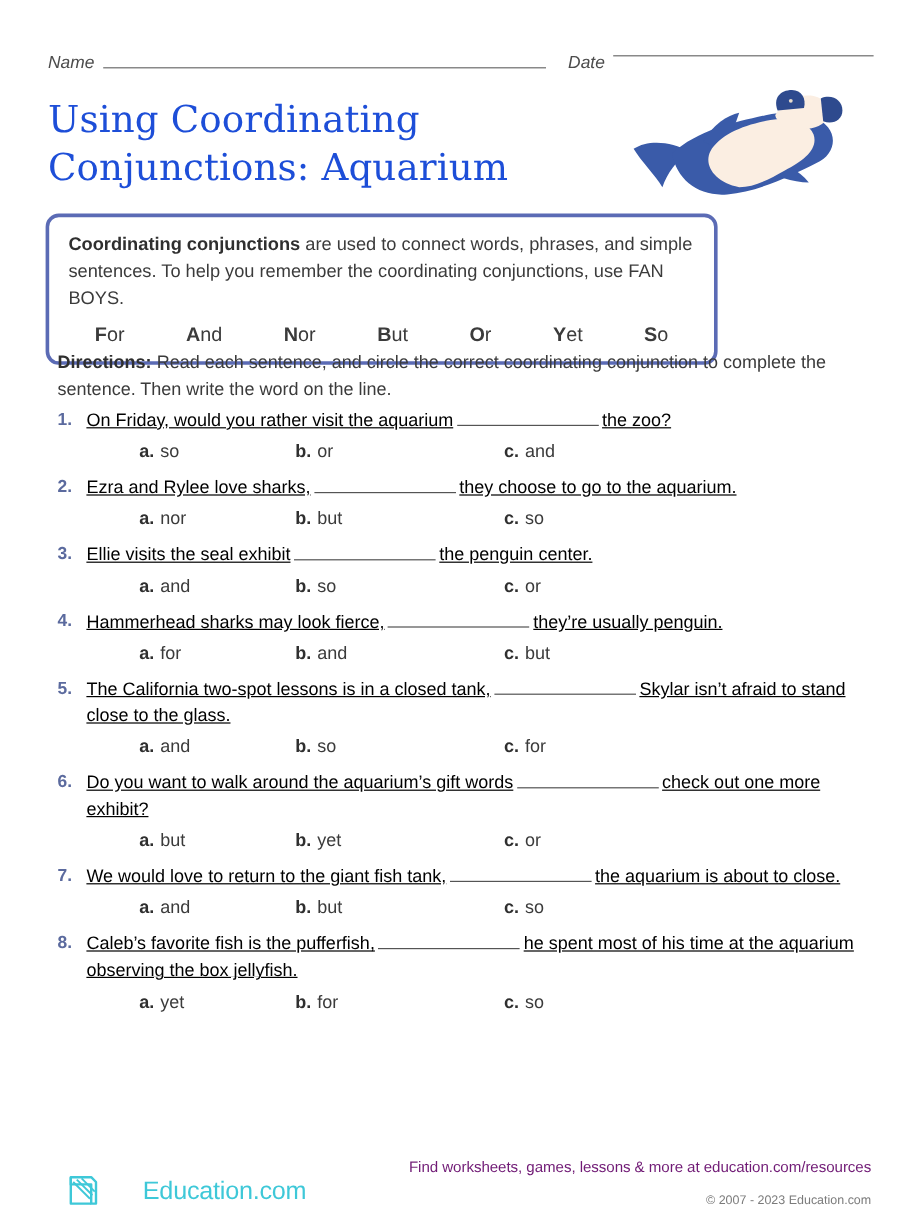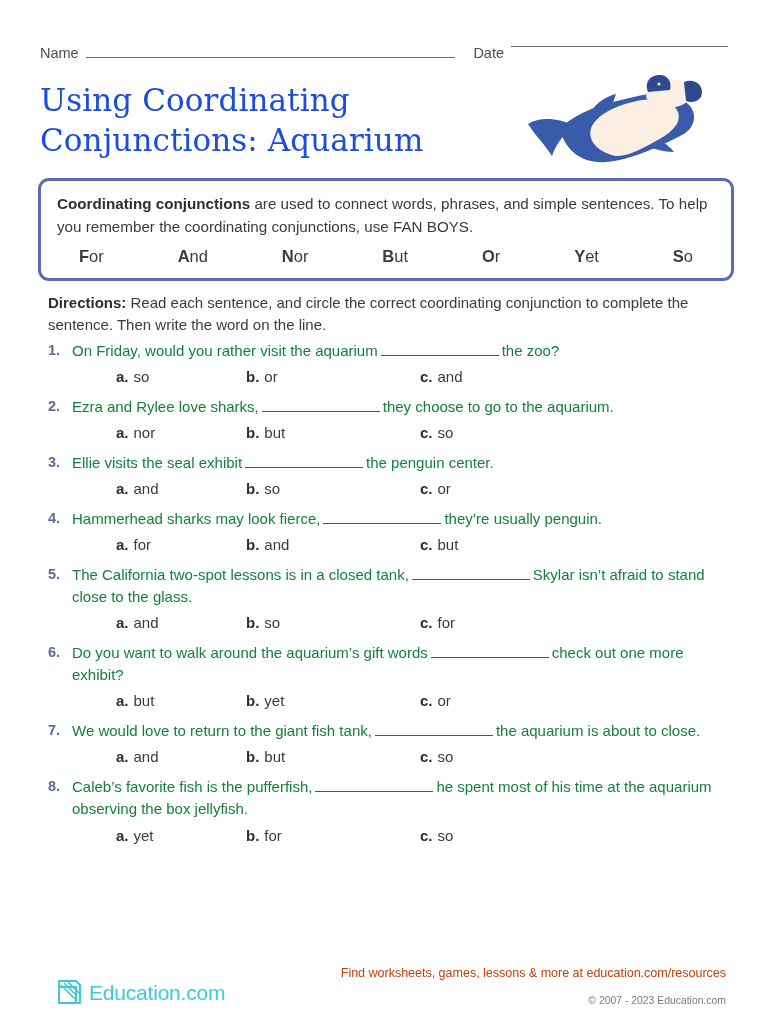--- a/index.html
+++ b/index.html
@@ -27,21 +27,21 @@
     position: absolute;
     top: 45px;
     left: 40px;
     right: 40px;
     height: 22px;
     display: flex;
     align-items: baseline;
     font-size: 14.5px;
     color: #4c4c4c;
   }
-  .nd-label { white-space: nowrap; }
+  .nd-label { white-space: nowrap; font-style: italic; }
   .nd-rule {
     flex: 1 1 auto;
     border-bottom: 1px solid #6d6d6d;
     margin: 0 0 4px 7px;
     height: 1px;
   }
   .nd-name  { flex: 1 1 62%; display: flex; align-items: baseline; }
   .nd-date  { flex: 1 1 38%; display: flex; align-items: flex-start; margin-left: 18px; }
 
   
@@ -64,21 +64,21 @@
     left: 520px;
     width: 200px;
     height: 105px;
   }
 
   
   .infobox {
     position: absolute;
     top: 178px;
     left: 38px;
-    width: 696px;
+    width: 560px;
     box-sizing: border-box;
     border: 3px solid #5b6bb5;
     border-radius: 11px;
     padding: 12px 16px 10px 16px;
     background: #fff;
   }
   .infobox-text {
     font-size: 15.2px;
     line-height: 1.48;
     color: #3b3b3b;
@@ -123,21 +123,22 @@
   }
   .q-num {
     flex: 0 0 24px;
     font-weight: bold;
     color: #5b6a9e;
     font-size: 14.5px;
     padding-top: 0px;
   }
   .q-text {
     flex: 1 1 auto;
-    color: #15803d;
+    color: #000000;
+    text-decoration: underline;
   }
   .blank {
     display: inline-block;
     width: 118px;
     border-bottom: 1.3px solid #545454;
     height: 0.92em;
     vertical-align: baseline;
     margin: 0 3px;
   }
   .choices {
@@ -159,37 +160,38 @@
     right: 0;
     bottom: 8px;
     height: 60px;
   }
   .logo {
     position: absolute;
     left: 52px;
     bottom: 6px;
     display: flex;
     align-items: center;
+    gap: 30px;
   }
   .logo-mark { width: 34px; height: 34px; margin-right: 3px; }
   .logo-text {
     font-size: 21px;
     color: #3ec8d8;
     font-family: "Liberation Sans", sans-serif;
     letter-spacing: -0.2px;
   }
   .foot-right {
     position: absolute;
     right: 42px;
     bottom: 10px;
     text-align: right;
   }
   .foot-line1 {
     font-size: 12.6px;
-    color: #c2410c;
+    color: #701a75;
     letter-spacing: -0.05px;
   }
   .foot-line2 {
     font-size: 10.4px;
     color: #7b7b7b;
     margin-top: 15px;
   }
 </style>
 </head>
 <body>

